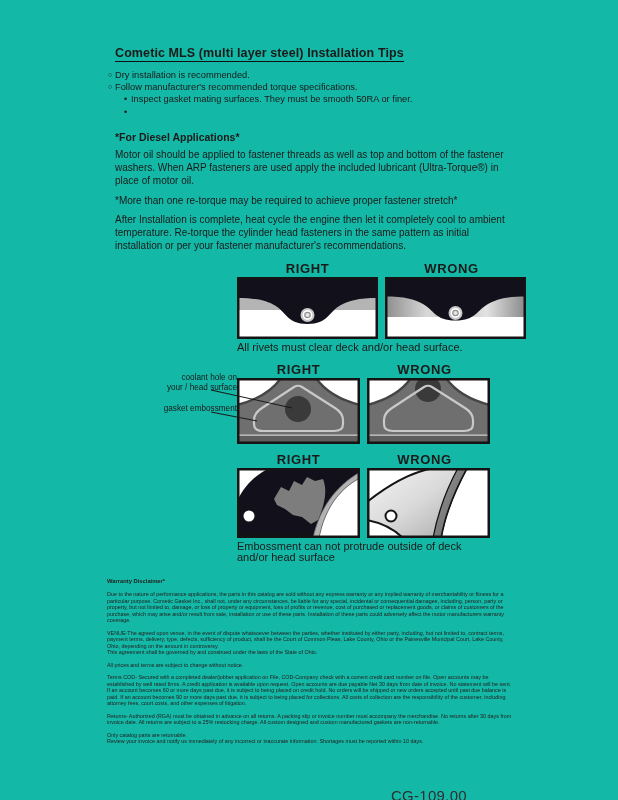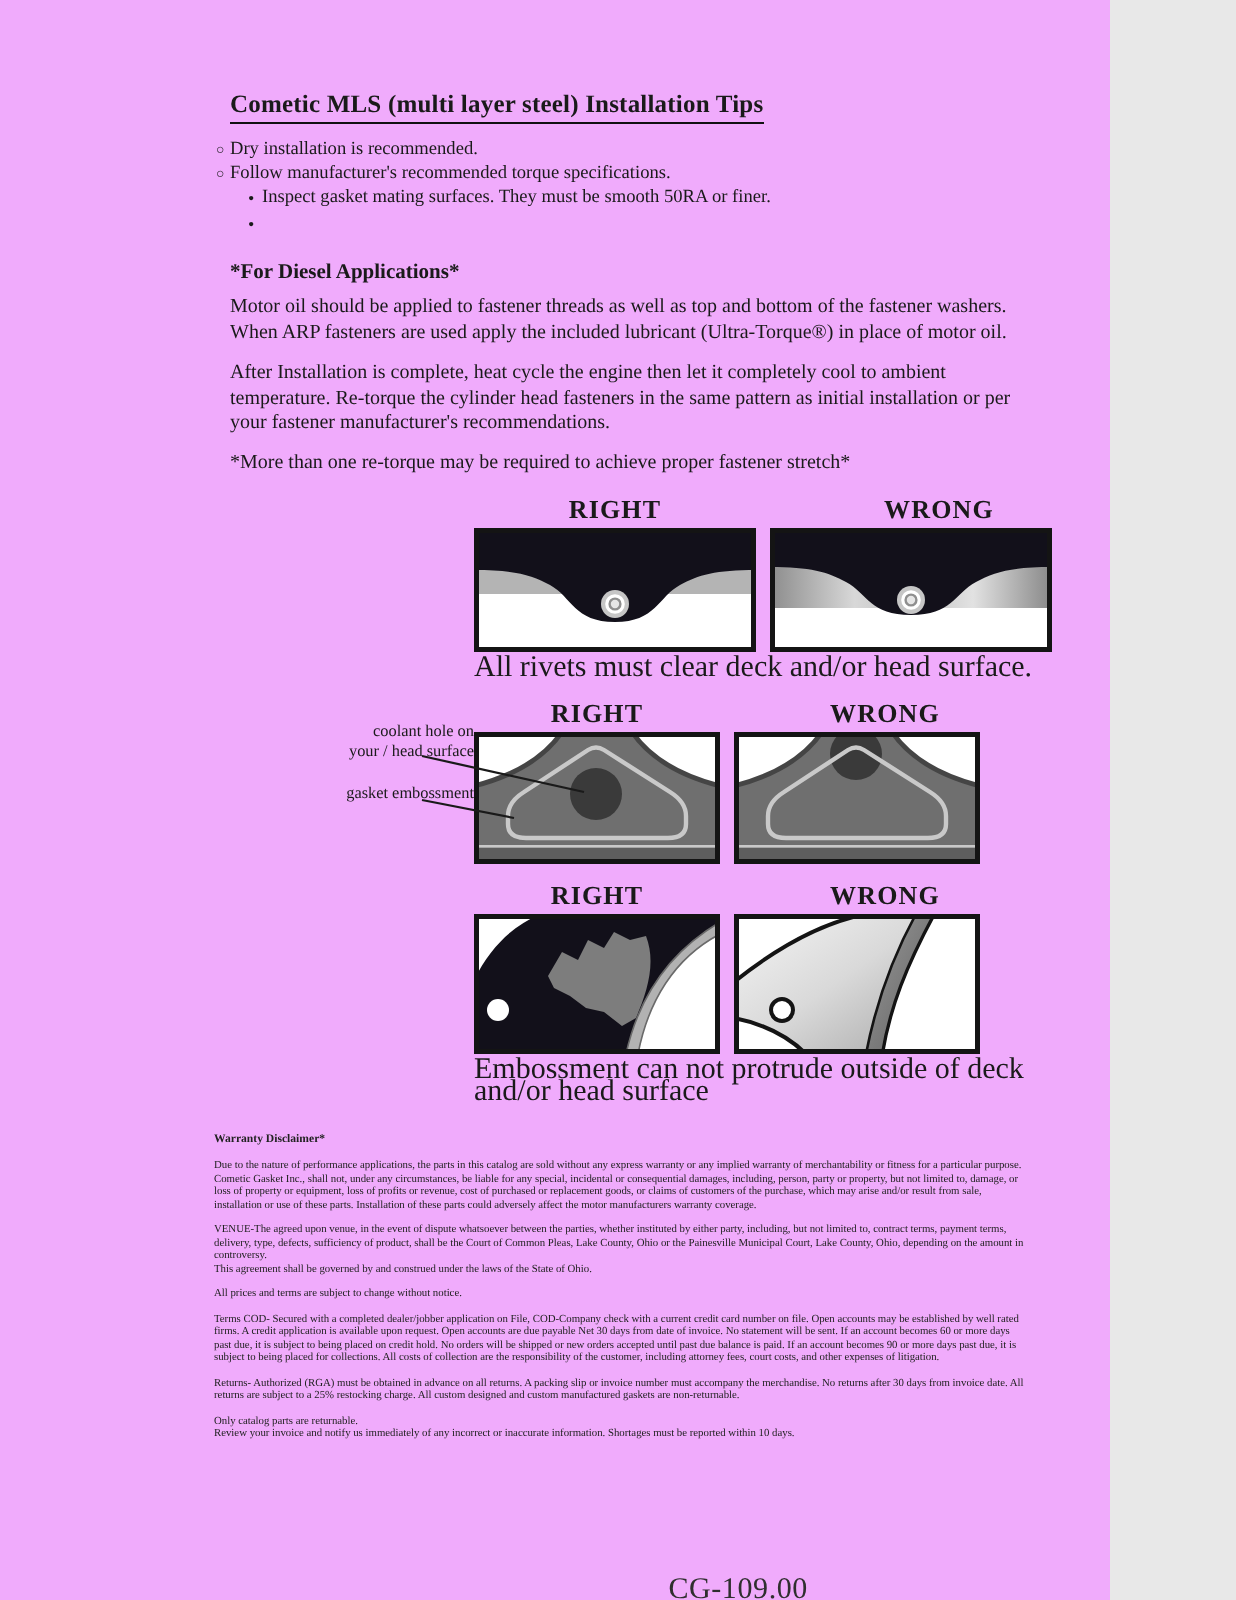--- a/index.html
+++ b/index.html
@@ -1,43 +1,43 @@
 <!DOCTYPE html>
 <html><head>
 <meta charset="utf-8">
 <style>
   html,body{margin:0;padding:0;background:#e8e8e8;}
-  .page{position:relative;width:555px;height:800px;background:#f0abfc;overflow:hidden;
-        font-family:Liberation Serif, serif;color:#1a1a1a;}
+  .page{position:relative;width:618px;height:800px;background:#14b8a6;overflow:hidden;
+        font-family:Liberation Sans, sans-serif;color:#1a1a1a;}
   .content{padding:25px 0 0 107px;}
 
   .title{display:inline-block;margin:0 0 7px 8px;font-size:12.5px;font-weight:bold;
          border-bottom:1.5px solid #111;padding-bottom:1px;letter-spacing:0.1px;}
 
   .bullets{font-size:9.3px;line-height:12.2px;}
   .b-row{display:flex;margin-left:1px;}
   .b-row.sub{margin-left:17px;}
   .b-marker{width:7px;flex:0 0 7px;font-size:7px;line-height:12.2px;}
   .b-row.sub .b-marker{font-size:9px;}
 
   .diesel-h{margin:13px 0 6px 8px;font-size:10.5px;font-weight:bold;}
   .para{margin:0 0 7px 8px;width:400px;font-size:10px;line-height:12.9px;}
 
   .diagram{margin-top:8px;}
-  .dg-headers{display:flex;gap:21px;margin-left:130px;font-size:13px;font-weight:bold;letter-spacing:0.6px;}
+  .dg-headers{display:flex;gap:3px;margin-left:130px;font-size:13px;font-weight:bold;letter-spacing:0.6px;}
   .dg-headers .h{width:141px;text-align:center;}
   .dg-headers.narrow .h{width:123px;}
   .dg-panels{display:flex;gap:7px;margin-left:130px;margin-top:1px;}
   .dg-row{display:flex;position:relative;margin-top:1px;}
   .dg-labels{width:130px;flex:0 0 130px;box-sizing:border-box;
              text-align:right;font-size:8.2px;line-height:10.5px;margin-top:-5px;}
   .dg-labels .lbl2{margin-top:10px;}
   .leaders{position:absolute;left:0;top:0;pointer-events:none;}
   svg.panel{display:block;flex:0 0 auto;}
-  .dg-caption{margin:3px 17px 0 130px;font-size:15px;line-height:11.5px;}
+  .dg-caption{margin:3px 17px 0 130px;font-size:11px;line-height:11.5px;}
   .dg-caption.center{width:253px;text-align:center;}
 
   .disclaimer{margin-top:14px;width:406px;font-size:5.4px;line-height:6.5px;color:#222;}
   .disc-h{font-size:5.8px;font-weight:bold;margin:0 0 7px 0;}
   .disc-block{margin:0 0 6px 0;}
 
   .footer-code{position:absolute;top:787px;right:151px;font-size:15px;color:#2f2f2f;letter-spacing:0.3px;}
 </style>
 </head>
 <body>
@@ -83,22 +83,22 @@
         <span class="b-marker">•</span>
         <span>Inspect gasket mating surfaces.  They must be smooth 50RA or finer.</span>
       </div>
       <div class="b-row sub">
         <span class="b-marker">•</span>
       </div>
     </div>
 
     <div class="diesel-h">*For Diesel Applications*</div>
     <div class="para">Motor oil should be applied to fastener threads as well as top and bottom of the fastener washers. When ARP fasteners are used apply the included lubricant (Ultra-Torque®) in place of motor oil.</div>
+    <div class="para">*More than one re-torque may be required to achieve proper fastener stretch*</div>
     <div class="para">After Installation is complete, heat cycle the engine then let it completely cool to ambient temperature. Re-torque the cylinder head fasteners in the same pattern as initial installation or per your fastener manufacturer's recommendations.</div>
-    <div class="para">*More than one re-torque may be required to achieve proper fastener stretch*</div>
 
     
     <div class="diagram">
       <div class="dg-headers">
         <div class="h">RIGHT</div>
         <div class="h">WRONG</div>
       </div>
       <div class="dg-panels">
         <svg class="panel" width="141" height="62" viewBox="0 0 141 62">
           <rect x="0" y="0" width="141" height="62" fill="#ffffff"></rect>

